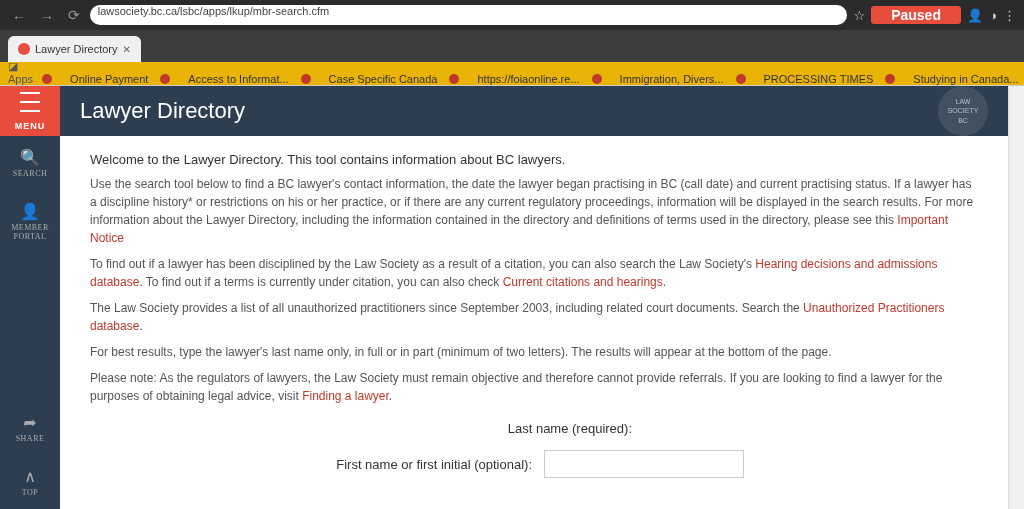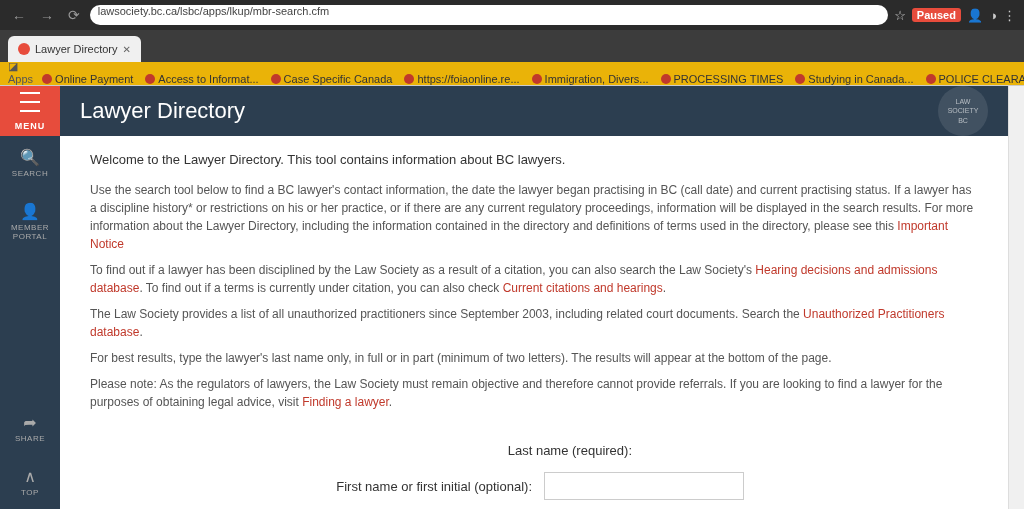--- a/index.html
+++ b/index.html
@@ -5,58 +5,58 @@
     * { box-sizing: border-box; margin: 0; padding: 0; }
     body { font-family: Arial, Helvetica, sans-serif; font-size: 13px; background: #f0f0f0; width: 1024px; height: 509px; overflow: hidden; display: flex; flex-direction: column; }
 
     
     .browser-chrome { background: #3c3c3c; height: 62px; flex-shrink: 0; }
     .browser-top { background: #2b2b2b; height: 30px; display: flex; align-items: center; padding: 0 8px; gap: 6px; }
     .browser-nav-btn { color: #999; font-size: 14px; cursor: pointer; background: none; border: none; padding: 2px 4px; }
     .browser-url-bar { flex: 1; background: #fff; border-radius: 12px; height: 20px; display: flex; padding: 0 8px; font-size: 11px; color: #333; }
     .browser-url-text { font-size: 11px; color: #444; }
     .browser-icons { display: flex; align-items: center; gap: 6px; color: #ccc; font-size: 13px; }
-    .paused-badge { background: #e74c3c; color: #fff; font-size: 11px; padding: 1px 5px; border-radius: 3px; font-weight: bold; }
+    .paused-badge { background: #e74c3c; color: #fff; font-size: 14px; padding: 1px 20px; border-radius: 3px; font-weight: bold; }
     .browser-tabs { background: #3c3c3c; height: 32px; display: flex; align-items: flex-end; padding: 0 8px; }
     .tab { background: #f0f0f0; height: 26px; padding: 0 10px; display: flex; align-items: center; font-size: 11px; border-radius: 6px 6px 0 0; color: #333; gap: 5px; min-width: 120px; }
     .tab .favicon { width: 12px; height: 12px; background: #e74c3c; border-radius: 50%; flex-shrink: 0; }
     .tab-close { color: #666; font-size: 10px; margin-left: auto; cursor: pointer; }
     .bookmarks-bar { background: #eab308; height: 24px; display: flex; align-items: flex-end; padding: 0 8px; gap: 6px; border-bottom: 1px solid #ccc; overflow: hidden; }
-    .bookmark-item { display: flex; align-items: center; gap: 3px; font-size: 11px; color: #333; white-space: nowrap; cursor: pointer; padding: 0 3px; }
+    .bookmark-item { display: flex; align-items: center; gap: 18px; font-size: 11px; color: #333; white-space: nowrap; cursor: pointer; padding: 0 3px; }
     .bookmark-icon { width: 10px; height: 10px; background: #c0392b; border-radius: 50%; flex-shrink: 0; }
     .bm-apps { font-size: 11px; color: #555; cursor: pointer; }
 
     
     .page-layout { display: flex; flex: 1; overflow: hidden; }
 
     
     .sidebar { width: 60px; background: #2c3e50; flex-shrink: 0; display: flex; flex-direction: column; align-items: center; padding-top: 0; }
     .sidebar-menu-btn { width: 100%; background: #e74c3c; height: 50px; display: flex; flex-direction: column; align-items: center; justify-content: center; cursor: pointer; gap: 7px; }
     .menu-bar { width: 20px; height: 2px; background: #fff; }
     .menu-label { color: #fff; font-size: 9px; font-weight: bold; letter-spacing: 1px; margin-top: 2px; }
     .sidebar-item { width: 100%; display: flex; flex-direction: column; align-items: center; justify-content: center; padding: 12px 0; cursor: pointer; color: #aaa; }
     .sidebar-icon { font-size: 16px; margin-bottom: 2px; }
-    .sidebar-label { font-size: 8px; letter-spacing: 0.5px; text-transform: uppercase; text-align: center; }
+    .sidebar-label { font-size: 8px; letter-spacing: 0.5px; text-transform: uppercase; text-align: center; font-family: Liberation Serif, serif; }
     .sidebar-divider { flex: 1; }
 
     
     .header { background: #2c3e50; height: 50px; display: flex; align-items: center; padding: 0 20px; }
     .header-title { color: #fff; font-size: 22px; font-weight: normal; }
     .header-logo { margin-left: auto; width: 50px; height: 50px; background: rgba(255,255,255,0.1); border-radius: 50%; display: flex; align-items: center; justify-content: center; font-size: 8px; color: rgba(255,255,255,0.6); text-align: center; }
 
     
     .main-content { flex: 1; overflow-y: auto; overflow-x: hidden; }
     .content-area { background: #fff; min-height: 100%; padding: 16px 30px 20px 30px; }
 
-    .welcome-text { font-size: 13px; color: #333; margin-bottom: 14px; }
+    .welcome-text { font-size: 13px; color: #333; margin-bottom: 8px; }
     .info-text { font-size: 12px; color: #555; margin-bottom: 8px; line-height: 1.5; margin-top: 8px; }
     .link { color: #c0392b; text-decoration: none; }
 
     
-    .form-section { margin-top: 32px; }
+    .form-section { margin-top: 16px; }
     .form-row { display: flex; align-items: center; margin-bottom: 14px; justify-content: center; }
     .form-label { width: 220px; text-align: right; padding-right: 12px; font-size: 13px; color: #333; flex-shrink: 0; }
     .form-controls { display: flex; align-items: center; gap: 0; }
     .form-select { height: 28px; border: 1px solid #ccc; background: #fff; font-size: 12px; padding: 0 4px; cursor: pointer; }
     .form-input { height: 28px; border: 1px solid #ccc; border-left: none; width: 200px; font-size: 12px; padding: 0 6px; outline: none; }
     .form-input-only { height: 28px; border: 1px solid #ccc; width: 200px; font-size: 12px; padding: 0 6px; outline: none; }
 
     
     .right-panel { width: 16px; background: #f0f0f0; border-left: 1px solid #ddd; flex-shrink: 0; }
   </style>

